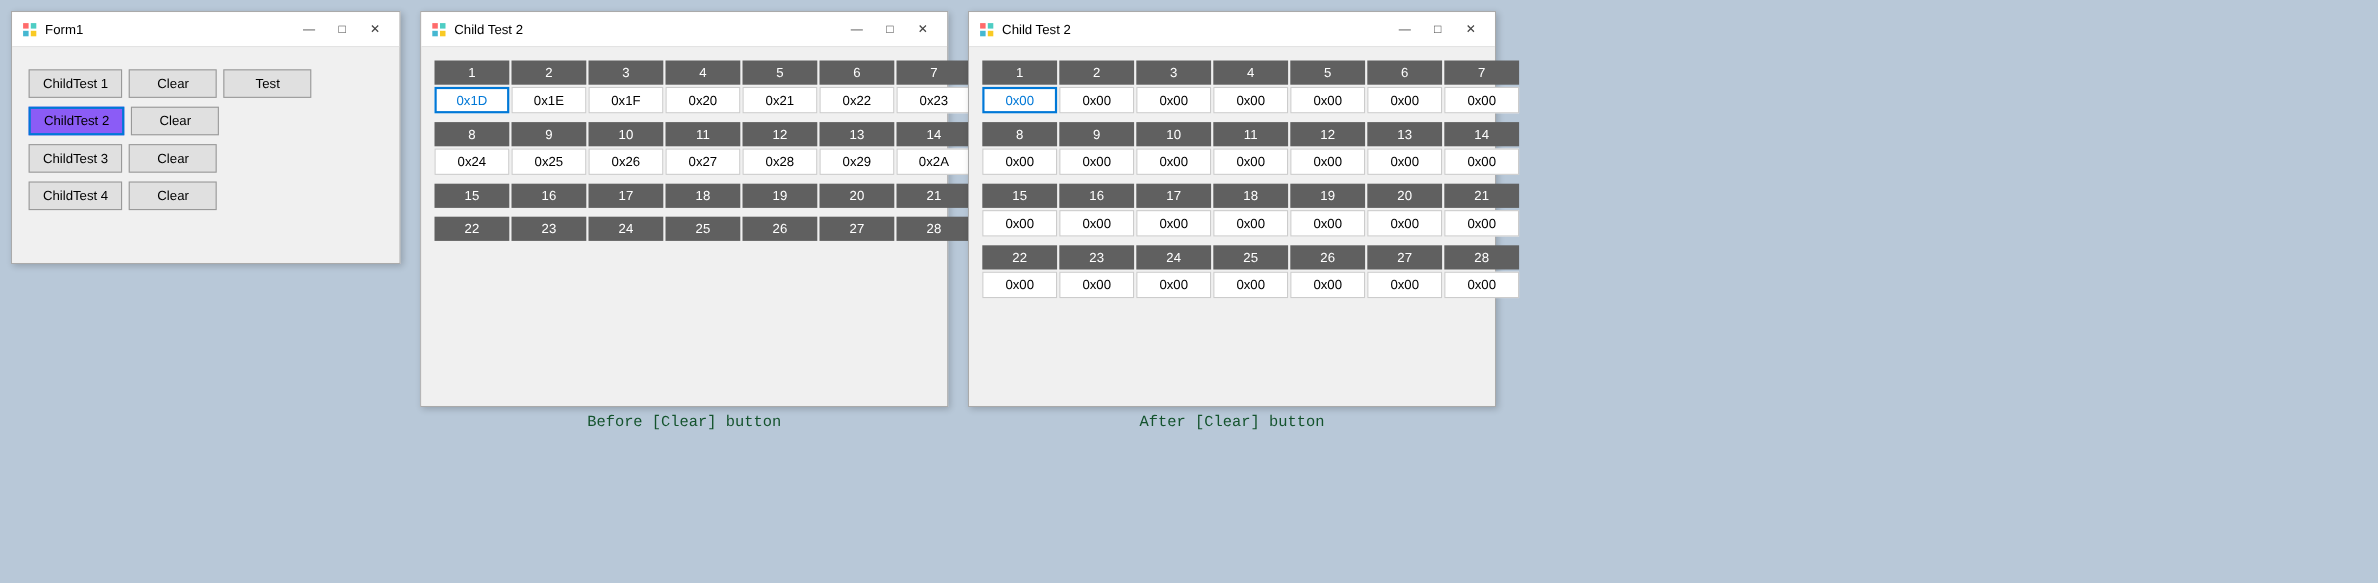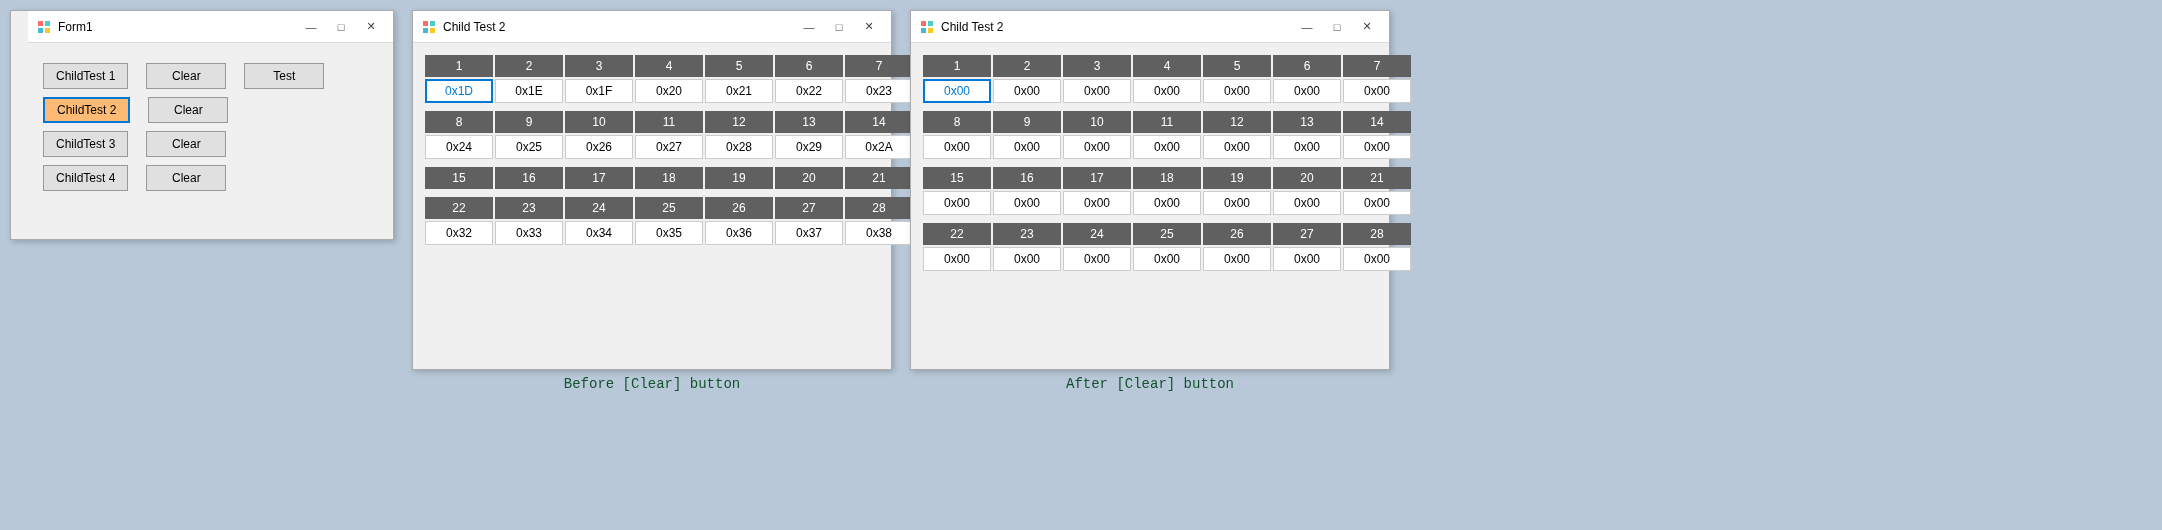--- a/index.html
+++ b/index.html
@@ -67,54 +67,53 @@
       cursor: pointer;
       display: flex;
       align-items: center;
       justify-content: center;
       font-size: 11px;
       color: #444;
     }
 
     
     .form1-window {
-      width: 384px;
+      width: 354px;
       height: 230px;
-      padding-left: 17px;
     }
 
     .form1-content {
       padding: 20px 15px;
       display: flex;
       flex-direction: column;
       gap: 8px;
       background: #f0f0f0;
       flex: 1;
     }
 
     .form1-row {
       display: flex;
-      gap: 18px;
+      gap: 6px;
     }
 
     .form1-btn {
       height: 26px;
       padding: 0 12px;
       background: #e0e0e0;
       border: 1px solid #999;
       cursor: pointer;
       font-size: 12px;
       color: #000;
       min-width: 80px;
       text-align: center;
     }
 
     .form1-btn.selected {
       border: 2px solid #0078d7;
-      background: #fdba74;
+      background: #8b5cf6;
     }
 
     
     .child-window {
       width: 480px;
       height: 360px;
     }
 
     .child-content {
       padding: 12px;
@@ -303,29 +302,20 @@
       <div class="grid-section">
         <div class="grid-row">
           <div class="grid-header">22</div>
           <div class="grid-header">23</div>
           <div class="grid-header">24</div>
           <div class="grid-header">25</div>
           <div class="grid-header">26</div>
           <div class="grid-header">27</div>
           <div class="grid-header">28</div>
         </div>
-        <div class="grid-row">
-          <div class="grid-cell">0x32</div>
-          <div class="grid-cell">0x33</div>
-          <div class="grid-cell">0x34</div>
-          <div class="grid-cell">0x35</div>
-          <div class="grid-cell">0x36</div>
-          <div class="grid-cell">0x37</div>
-          <div class="grid-cell">0x38</div>
-        </div>
       </div>
     </div>
   </div>
   <div class="window-label">Before [Clear] button</div>
 </div>
 
 <div class="child-container">
   <div class="window child-window">
     <div class="title-bar">
       <div class="title-bar-icon">

